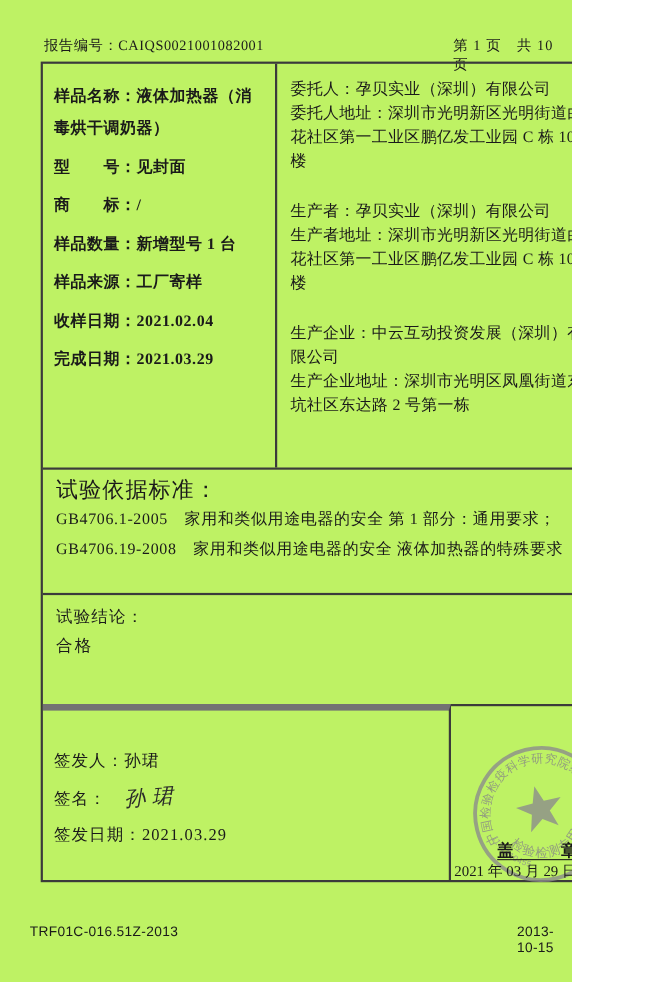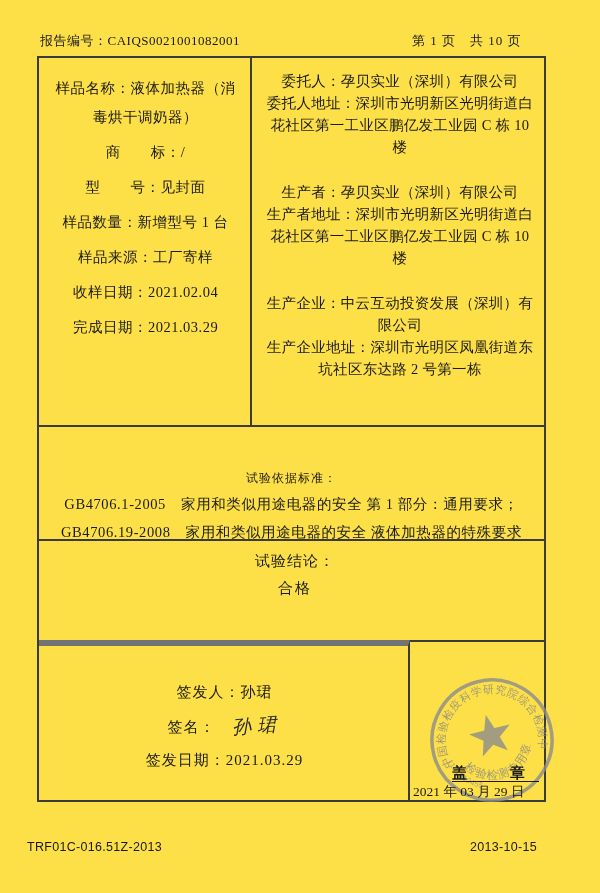--- a/index.html
+++ b/index.html
@@ -1,38 +1,38 @@
 <!DOCTYPE html>
 <html><head>
 <meta charset="utf-8">
 <style>
   * { margin:0; padding:0; box-sizing:border-box; }
   html,body { background:#ffffff; }
   .page {
-    position:relative; width:600px; height:893px; background:#fde047;
-    font-family:"Liberation Serif", serif; color:#1a1a1a; overflow:hidden;text-align:center;
+    position:relative; width:520px; height:893px; background:#bef264;
+    font-family:"Liberation Serif", serif; color:#1a1a1a; overflow:hidden;
   }
   
   .hdr-left { position:absolute; left:40px; top:32px; font-size:13px; letter-spacing:0.5px; }
   .hdr-right { position:absolute; left:412px; top:32px; font-size:13px; letter-spacing:1px; }
   
   .tbl { position:absolute; left:37px; top:56px; width:509px; height:746px; border:2px solid #3b3b3b; }
   .cell { position:absolute; }
   .cell-sample  { left:0; top:0; width:213px; height:367px; border-right:2px solid #3b3b3b; padding:16px 8px 0 10px; }
   .cell-parties { left:213px; top:0; width:292px; height:367px; padding:12px 8px 0 12px; }
   .cell-standards  { left:0; top:367px; width:505px; height:114px; border-top:2px solid #3b3b3b; padding:6px 12px 0 12px; }
   .cell-conclusion { left:0; top:481px; width:505px; height:101px; border-top:2px solid #3b3b3b; padding:7px 5px 0 12px; }
   .cell-sign  { left:0; top:582px; width:371px; height:160px; border-top:6px solid #737373; border-right:2px solid #3b3b3b; padding:30px 8px 0 10px; }
   .cell-stamp { left:371px; top:582px; width:134px; height:160px; border-top:2px solid #3b3b3b; }
   
-  .field { font-size:14.5px; line-height:29px; margin-bottom:6px; letter-spacing:0.5px; }
+  .field { font-size:14.5px; line-height:29px; margin-bottom:6px; letter-spacing:0.5px;font-weight:bold; }
   
   .para { font-size:14.5px; line-height:22px; letter-spacing:0.3px; margin-bottom:23px; }
   
-  .std-title { font-size:12px; line-height:26px; letter-spacing:1px;margin-top:32px; }
+  .std-title { font-size:20px; line-height:26px; letter-spacing:1px; }
   .std-item  { font-size:14.5px; line-height:27.5px; letter-spacing:0.6px; }
   
   .concl-title { font-size:15px; line-height:26px; letter-spacing:1px; }
   .concl-value { font-size:15px; line-height:28px; letter-spacing:2px; }
   
   .sign-line { font-size:15px; line-height:33px; letter-spacing:1px; }
   .hand { display:inline-block; font-style:italic; font-size:19px; margin-left:16px;
           transform:rotate(-4deg); letter-spacing:6px; color:#2a2a2a; }
   
   .seal { position:absolute; left:-10px; top:-14px; width:170px; height:180px; overflow:visible; z-index:1; }
@@ -50,22 +50,22 @@
 
   <div class="hdr-left">
     <span>报告编号：</span><span>CAIQS0021001082001</span>
   </div>
   <div class="hdr-right">第 1 页　共 10 页</div>
 
   <div class="tbl">
 
     <div class="cell cell-sample">
       <div class="field"><span>样品名称：</span><span>液体加热器（消毒烘干调奶器）</span></div>
+      <div class="field"><span>型　　号：</span><span>见封面</span></div>
       <div class="field"><span>商　　标：</span><span>/</span></div>
-      <div class="field"><span>型　　号：</span><span>见封面</span></div>
       <div class="field"><span>样品数量：</span><span>新增型号 1 台</span></div>
       <div class="field"><span>样品来源：</span><span>工厂寄样</span></div>
       <div class="field"><span>收样日期：</span><span>2021.02.04</span></div>
       <div class="field"><span>完成日期：</span><span>2021.03.29</span></div>
     </div>
 
     <div class="cell cell-parties">
       <div class="para">
         <div>委托人：孕贝实业（深圳）有限公司</div>
         <div>委托人地址：深圳市光明新区光明街道白花社区第一工业区鹏亿发工业园 C 栋 10 楼</div>

